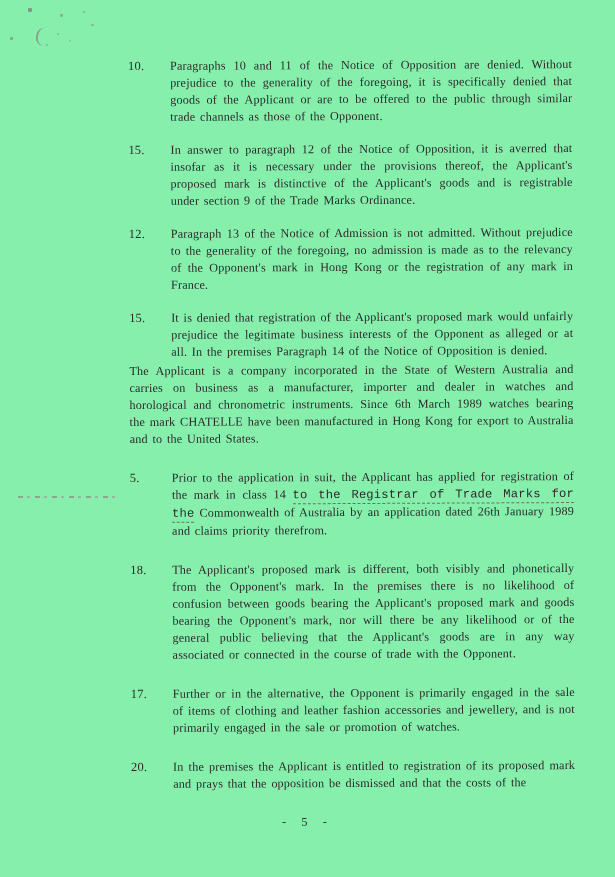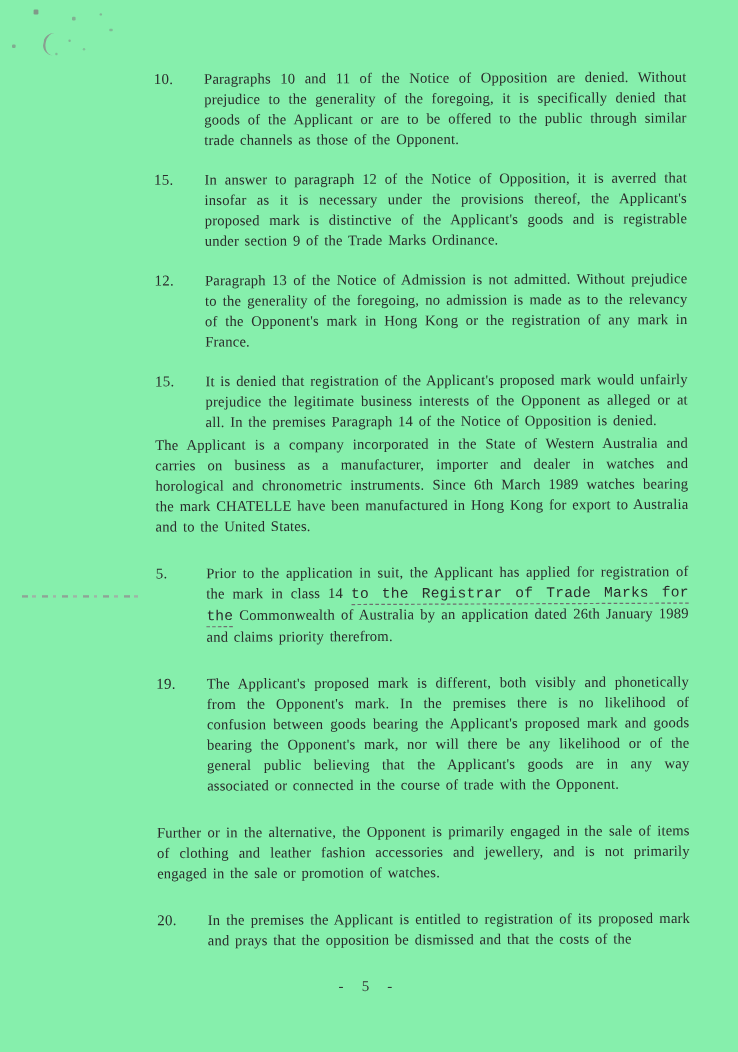--- a/index.html
+++ b/index.html
@@ -139,25 +139,26 @@
     <div class="para gap-lg">
       <p class="body-text">The Applicant is a company incorporated in the State of Western Australia and carries on business as a manufacturer, importer and dealer in watches and horological and chronometric instruments.  Since 6th March 1989 watches bearing the mark CHATELLE have been manufactured in Hong Kong for export to Australia and to the United States.</p>
     </div>
 
     <div class="para gap-lg">
       <span class="num">5.</span>
       <p class="body-text"><span>Prior to the application in suit, the Applicant has applied for registration of the mark in class 14 </span><span class="underlined-phrase">to the Registrar of Trade Marks for the</span><span> Commonwealth of Australia by an application dated 26th January 1989 and claims priority therefrom.</span></p>
     </div>
 
     <div class="para gap-lg">
-      <span class="num">19.</span>
+      <span class="num">18.</span>
       <p class="body-text">The Applicant's proposed mark is different, both visibly and phonetically from the Opponent's mark.  In the premises there is no likelihood of confusion between goods bearing the Applicant's proposed mark and goods bearing the Opponent's mark, nor will there be any likelihood or of the general public believing that the Applicant's goods are in any way associated or connected in the course of trade with the Opponent.</p>
     </div>
 
     <div class="para gap-lg">
+      <span class="num">17.</span>
       <p class="body-text">Further or in the alternative, the Opponent is primarily engaged in the sale of items of clothing and leather fashion accessories and jewellery, and is not primarily engaged in the sale or promotion of watches.</p>
     </div>
 
     <div class="para">
       <span class="num">20.</span>
       <p class="body-text">In the premises the Applicant is entitled to registration of its proposed mark and prays that the opposition be dismissed and that the costs of the</p>
     </div>
 
   </div>
 

